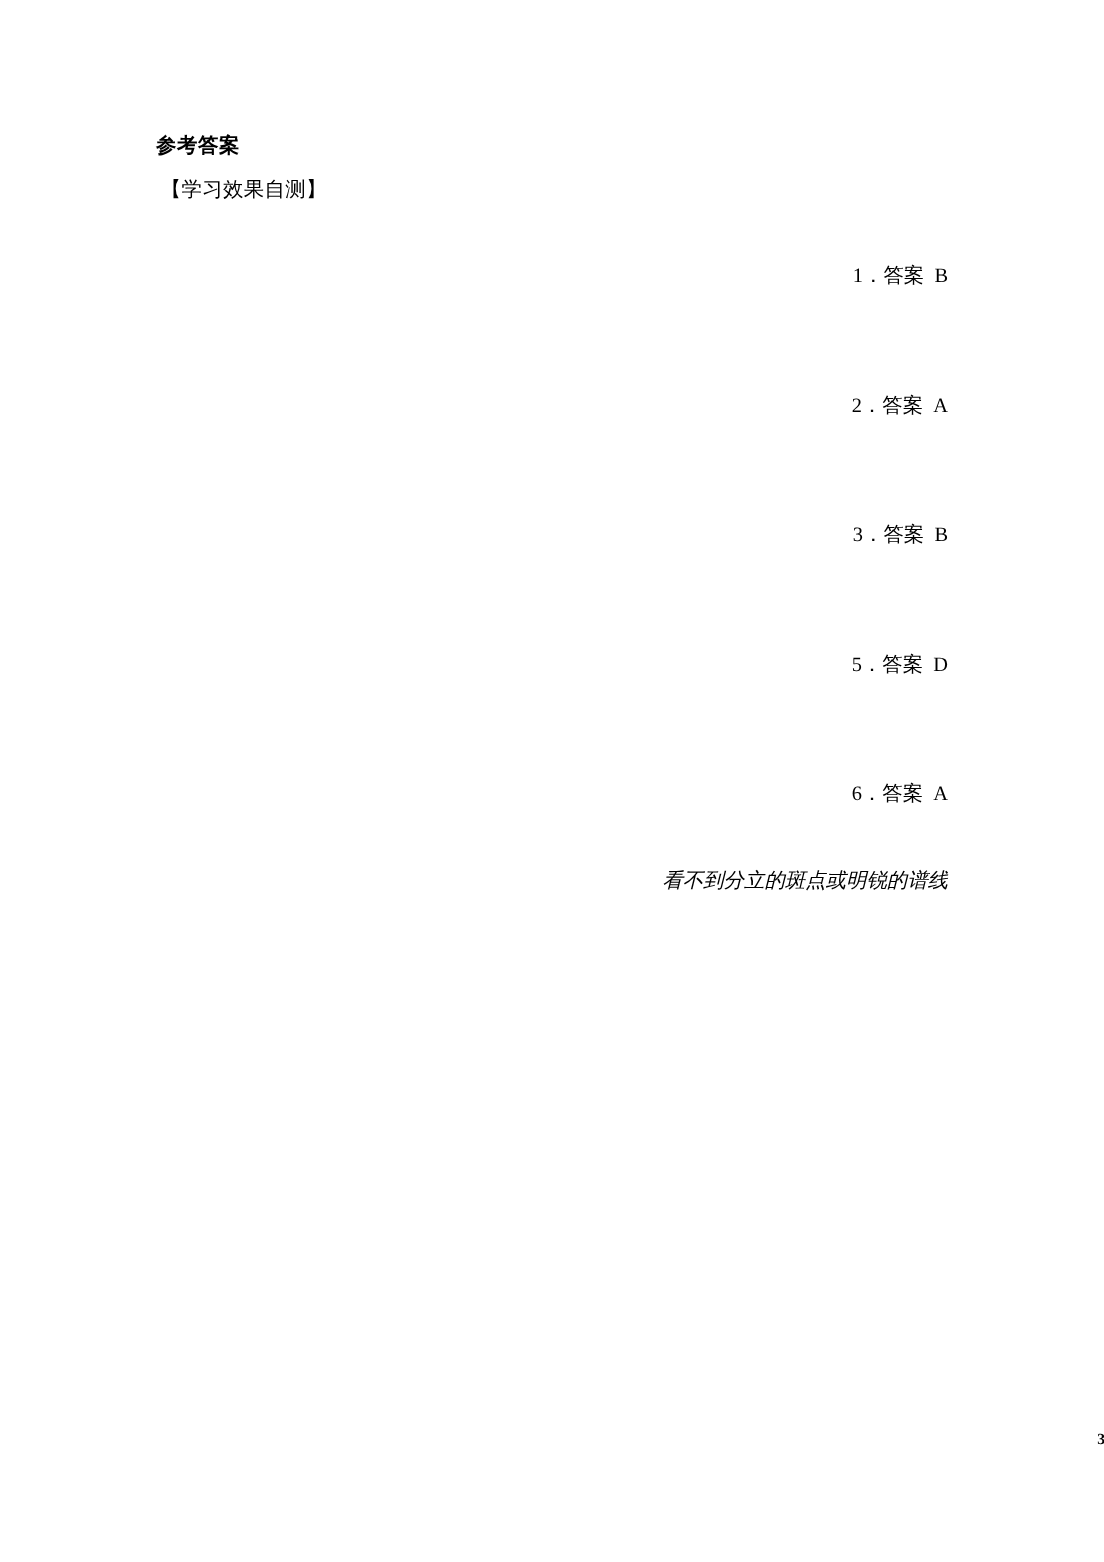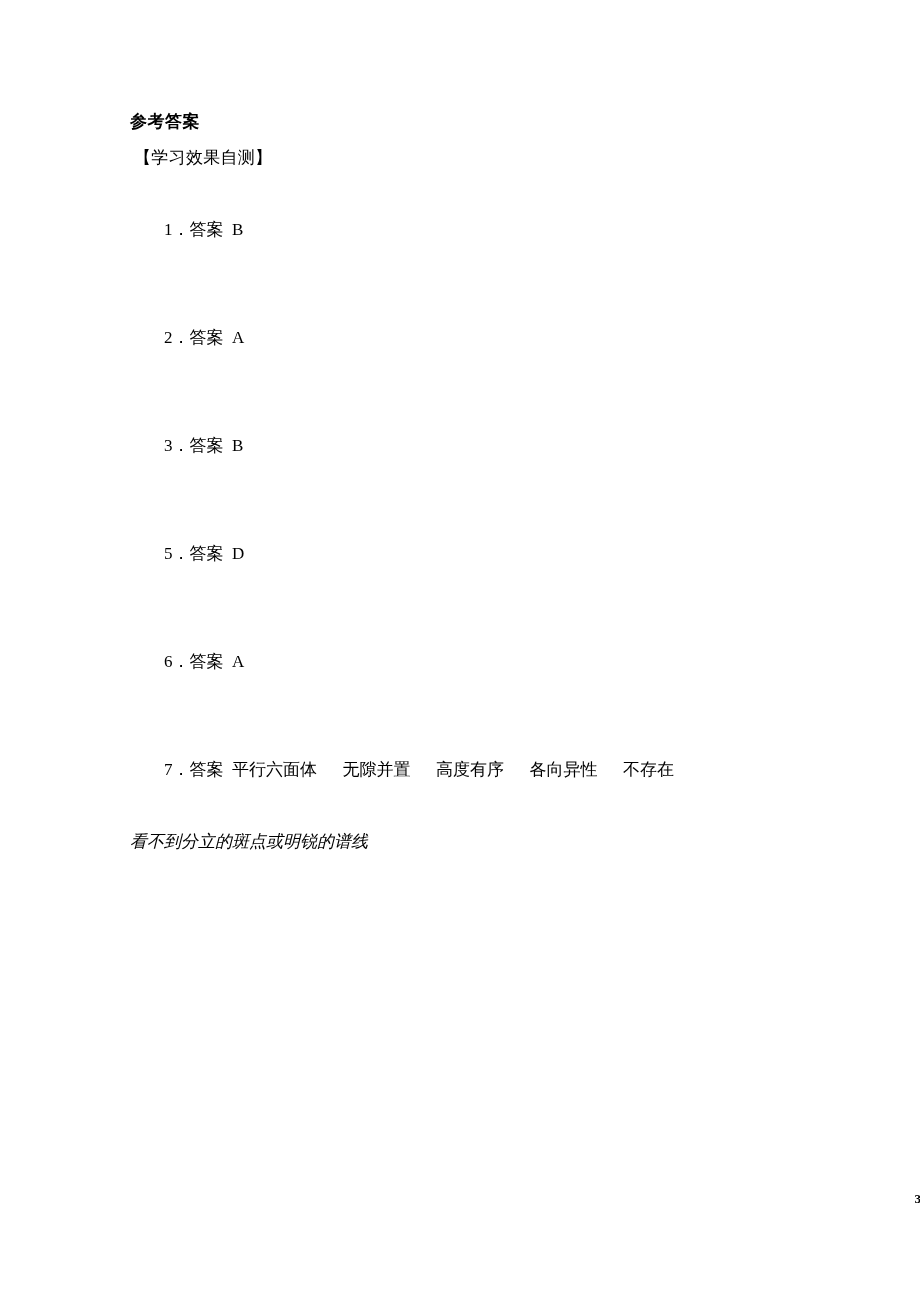--- a/index.html
+++ b/index.html
@@ -55,20 +55,21 @@
     margin: 0;
     padding-left: 4px;
     white-space: pre;
   }
 
   
   .answer-list {
     margin: 0;
     padding: 0;
     list-style: none;
+    text-align: right;
   }
 
   .answer-line {
     font-family: "Liberation Serif", "DejaVu Serif", serif;
     font-size: 17px;
     line-height: 36px;
     margin: 0;
     white-space: pre-wrap;
     word-break: break-word;
   }
@@ -133,23 +134,20 @@
 
 
       <div class="answer-line">
         <span class="num">5．</span><span class="label">答案</span><span class="gap">  </span><span class="value">D</span>
       </div>
 
       <div class="answer-line">
         <span class="num">6．</span><span class="label">答案</span><span class="gap">  </span><span class="value">A</span>
       </div>
 
-      <div class="answer-line">
-        <span class="num">7．</span><span class="label">答案</span><span class="gap">  </span><span class="value">平行六面体      无隙并置      高度有序      各向异性      不存在</span>
-      </div>
 
       <div class="answer-line wrap-line">看不到分立的斑点或明锐的谱线</div>
 
     </div>
 
   </div>
 
   <div class="page-footer">3 / 3</div>
 
 </div>

